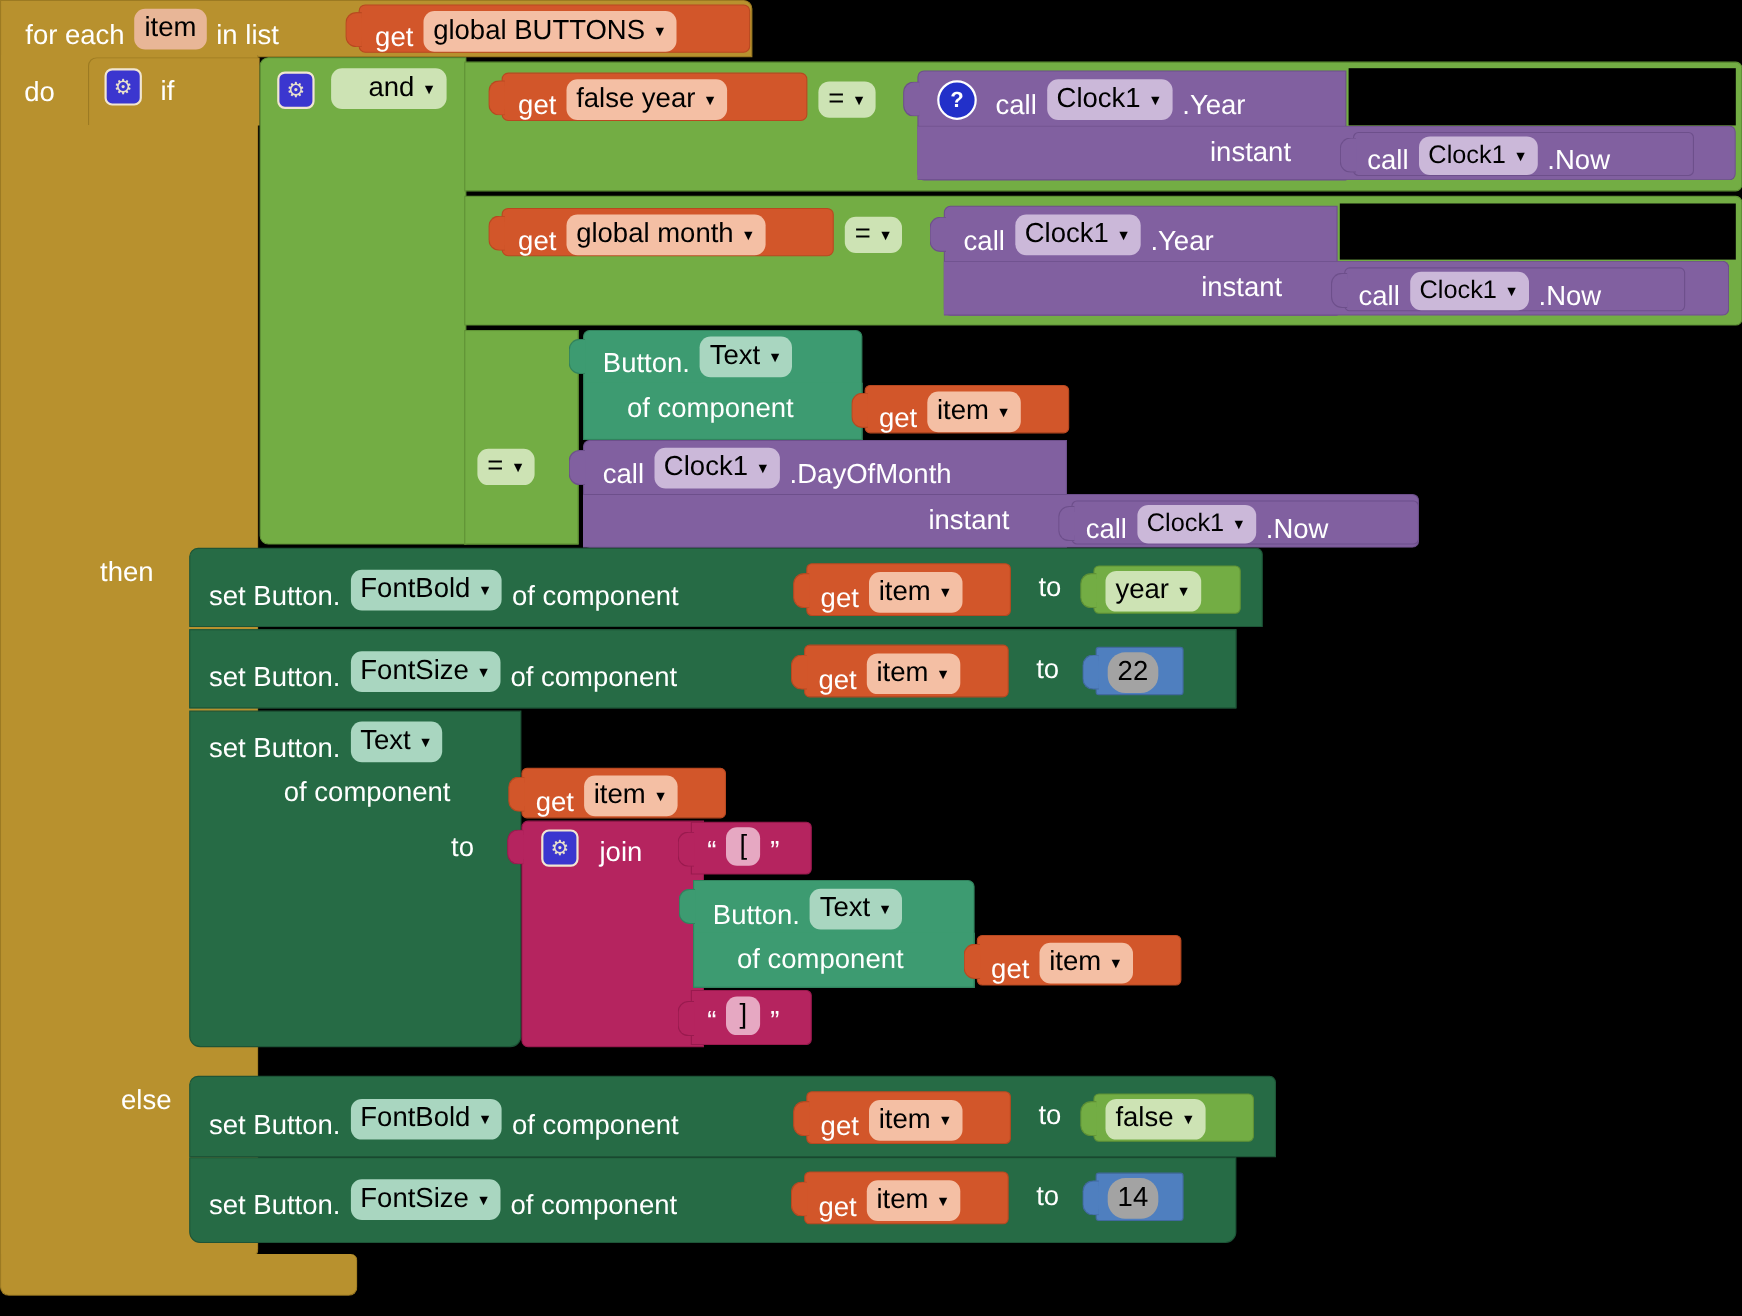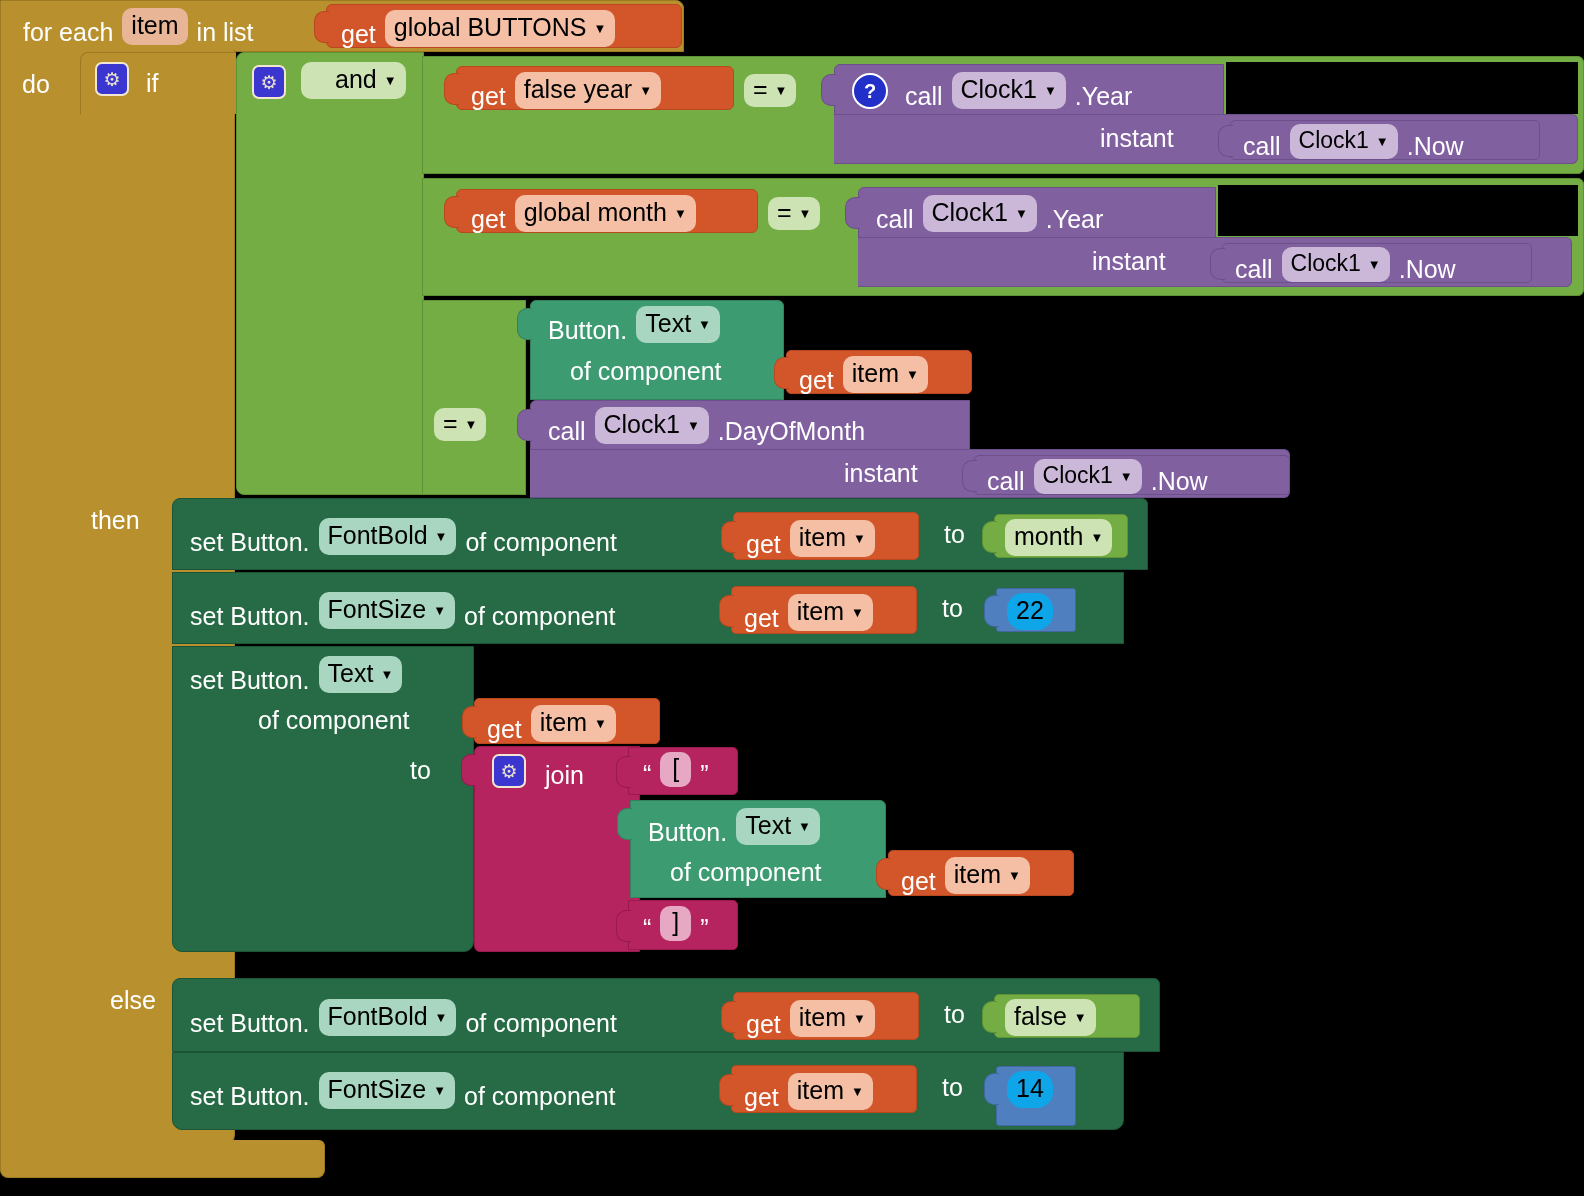--- a/index.html
+++ b/index.html
@@ -23,21 +23,21 @@
   .c-dgreen{background:#266b45;border:1px solid #1d5437;}
   .c-tgreen{background:#3d9b71;border:1px solid #31825d;}
   .c-magenta{background:#b5245f;border:1px solid #991a4e;}
   .c-blue  {background:#4f7fbf;border:1px solid #41699f;}
 
   .f-green {background:#cde3b4;}
   .f-orange{background:#f4bfa4;}
   .f-purple{background:#cbb8d9;}
   .f-tgreen{background:#a9d6c0;}
   .f-magenta{background:#e6a8c2;}
-  .f-blue  {background:#0ea5e9;border-radius:16px;}
+  .f-blue  {background:#a3a3a3;border-radius:16px;}
   .f-gold  {background:#e8b697;}
 
   
   .plugL{position:absolute;left:-13px;width:14px;height:30px;}
   .plugL::before{content:"";position:absolute;left:0;top:0;width:14px;height:30px;
      border-radius:10px 0 0 10px;}
 
   .gear{width:30px;height:30px;border-radius:7px;background:#3b36cf;
         border:2px solid #f1e6d2;display:inline-flex;align-items:center;
         justify-content:center;color:#e8e0cc;font-size:19px;line-height:1;}
@@ -291,21 +291,21 @@
       </span>
     </div>
   </div>
   <div class="lbl" style="position:absolute;left:944px;top:522px;">to</div>
   <div class="blk c-green" style="left:994px;top:514px;width:134px;height:44px;border-radius:5px;">
     <div class="plugL" style="top:6px;">
       <i style="position:absolute;left:0;top:0;width:14px;height:30px;background:#73ad44;
          border:1px solid #5f9135;border-right:none;border-radius:10px 0 0 10px;"></i>
       </div>
     <span class="fld f-green" style="position:absolute;left:10px;top:4px;">
-      <span>month</span>
+      <span>year</span>
       <span class="caret">▼</span>
     </span>
   </div>
 
   <div class="blk c-dgreen" style="left:172px;top:572px;width:952px;height:72px;"></div>
   <div class="row" style="position:absolute;left:190px;top:592px;">
     <span class="lbl">set Button.</span>
     <span class="fld f-tgreen">
       <span>FontSize</span>
       <span class="caret">▼</span>
@@ -470,21 +470,21 @@
       </div>
     <div class="row" style="position:absolute;left:12px;top:7px;">
       <span class="lbl">get</span>
       <span class="fld f-orange">
         <span>item</span>
         <span class="caret">▼</span>
       </span>
     </div>
   </div>
   <div class="lbl" style="position:absolute;left:942px;top:1075px;">to</div>
-  <div class="blk c-blue" style="left:996px;top:1066px;width:80px;height:60px;border-radius:3px;">
+  <div class="blk c-blue" style="left:996px;top:1066px;width:80px;height:44px;border-radius:3px;">
     <div class="plugL" style="top:6px;">
       <i style="position:absolute;left:0;top:0;width:14px;height:30px;background:#4f7fbf;
          border:1px solid #41699f;border-right:none;border-radius:10px 0 0 10px;"></i>
       </div>
     <span class="fld f-blue" style="position:absolute;left:10px;top:4px;">14</span>
   </div>
 
 </div>
 
 </body></html>

